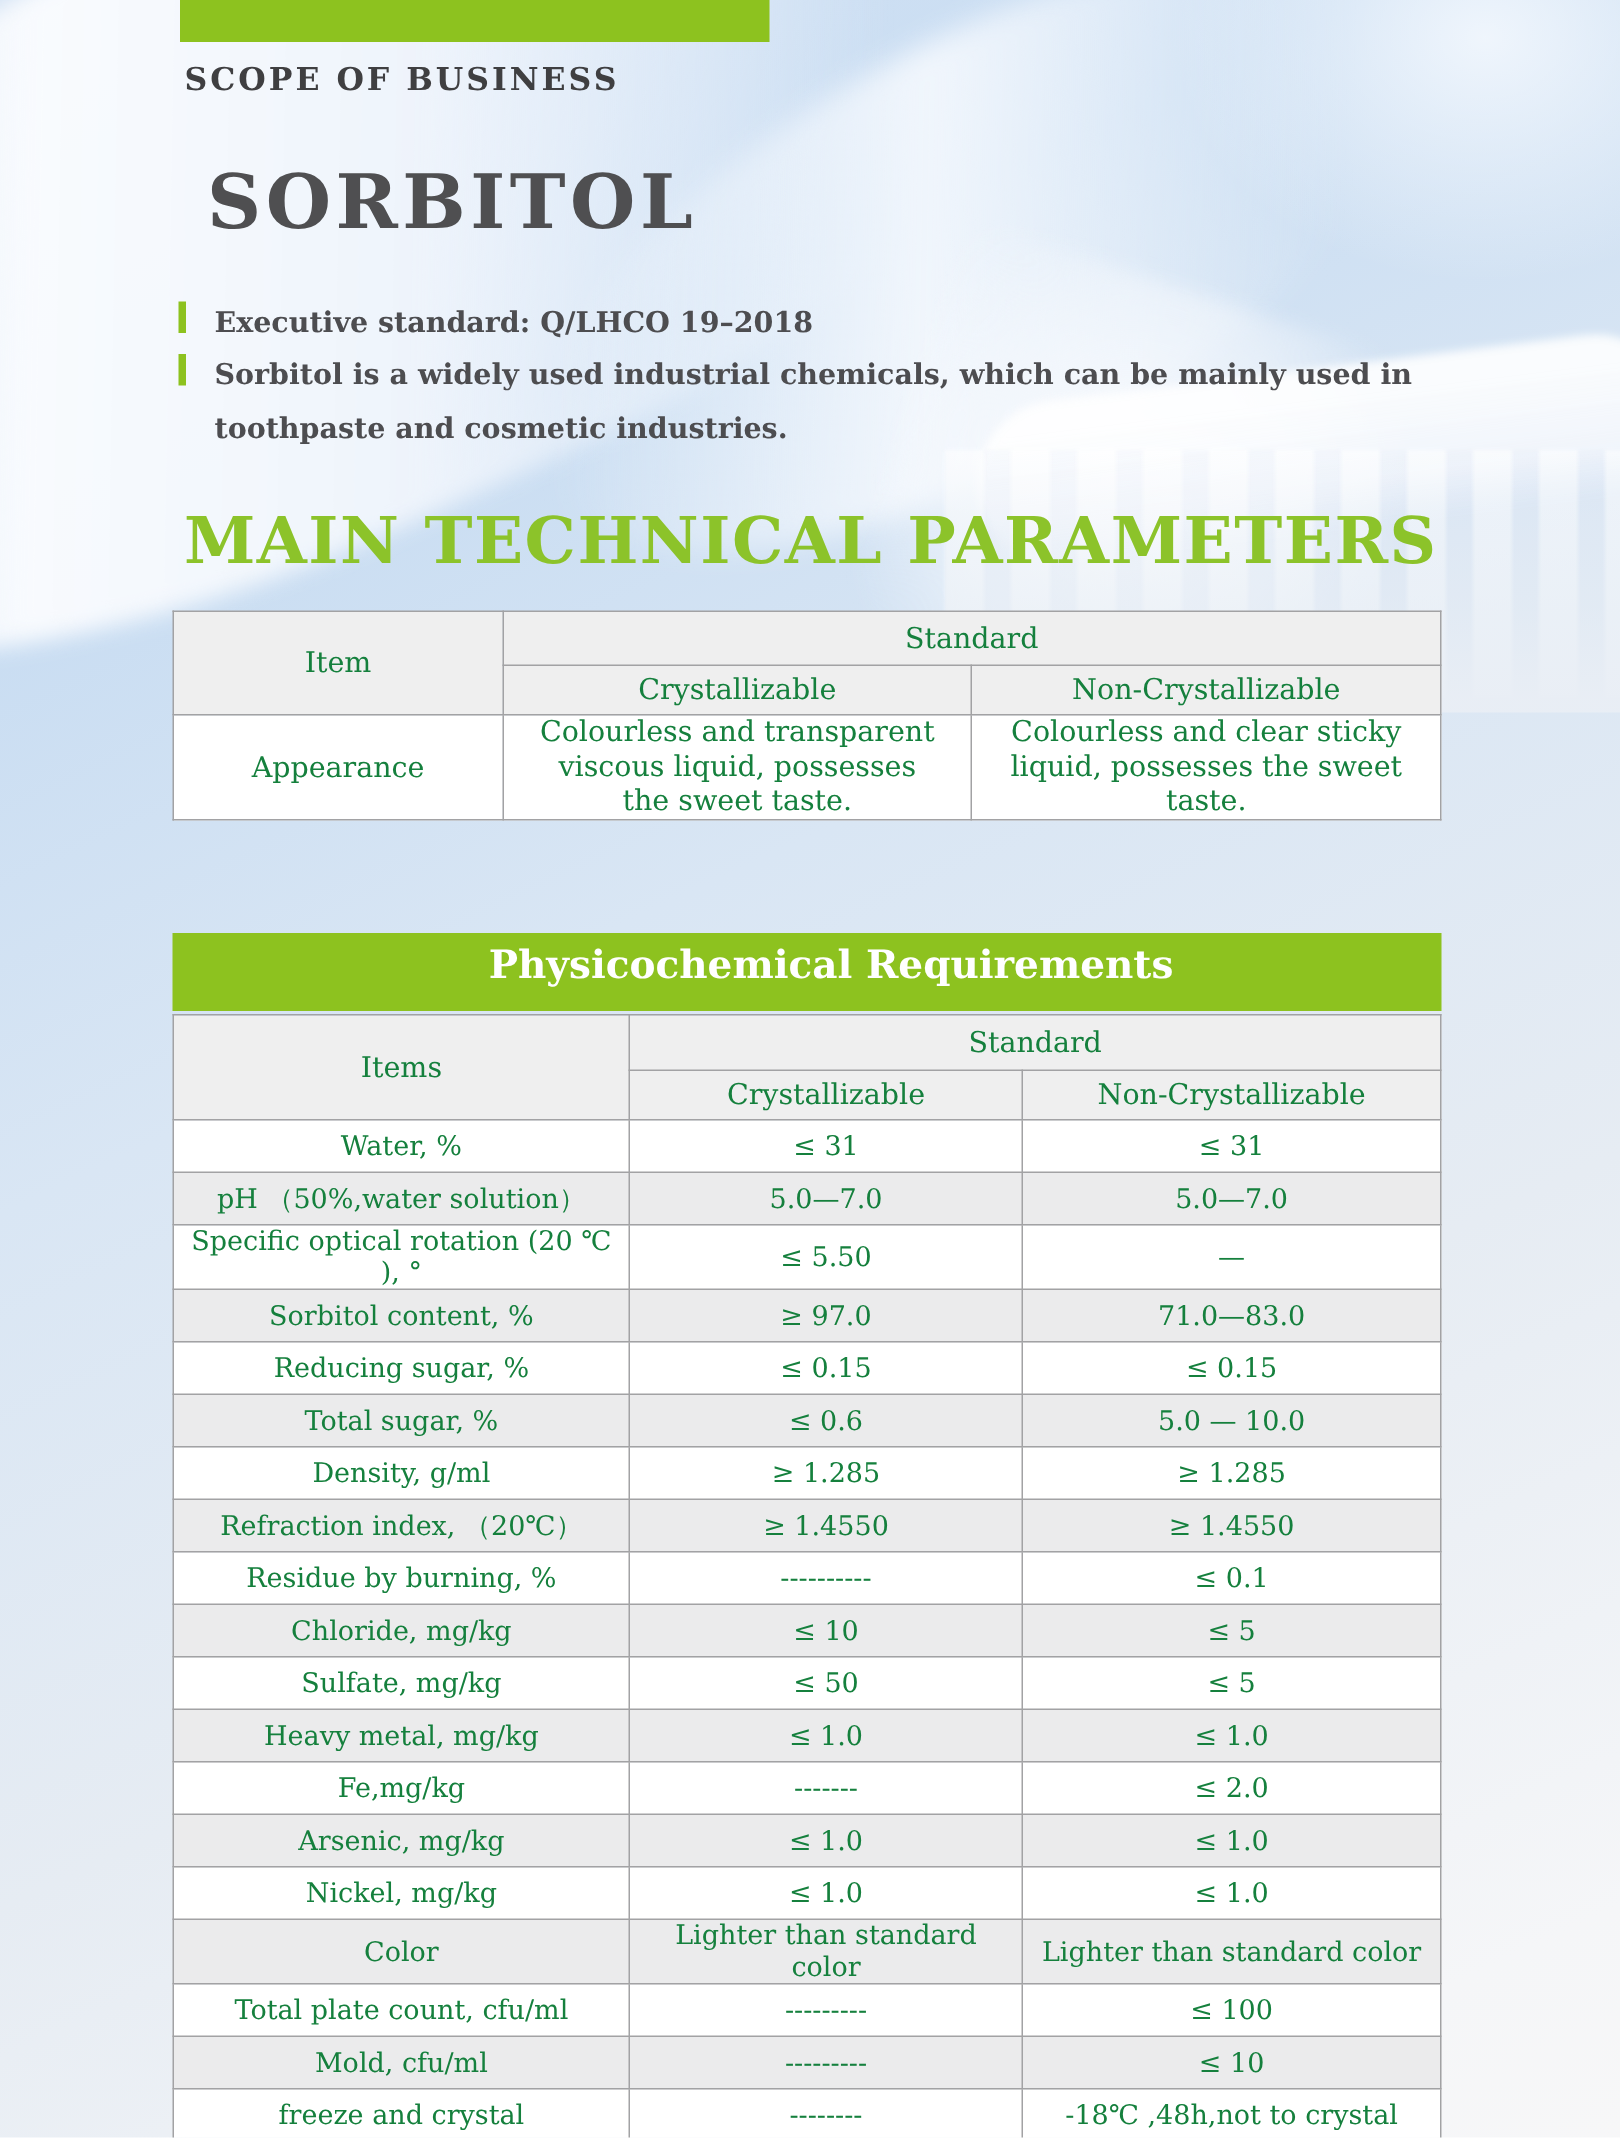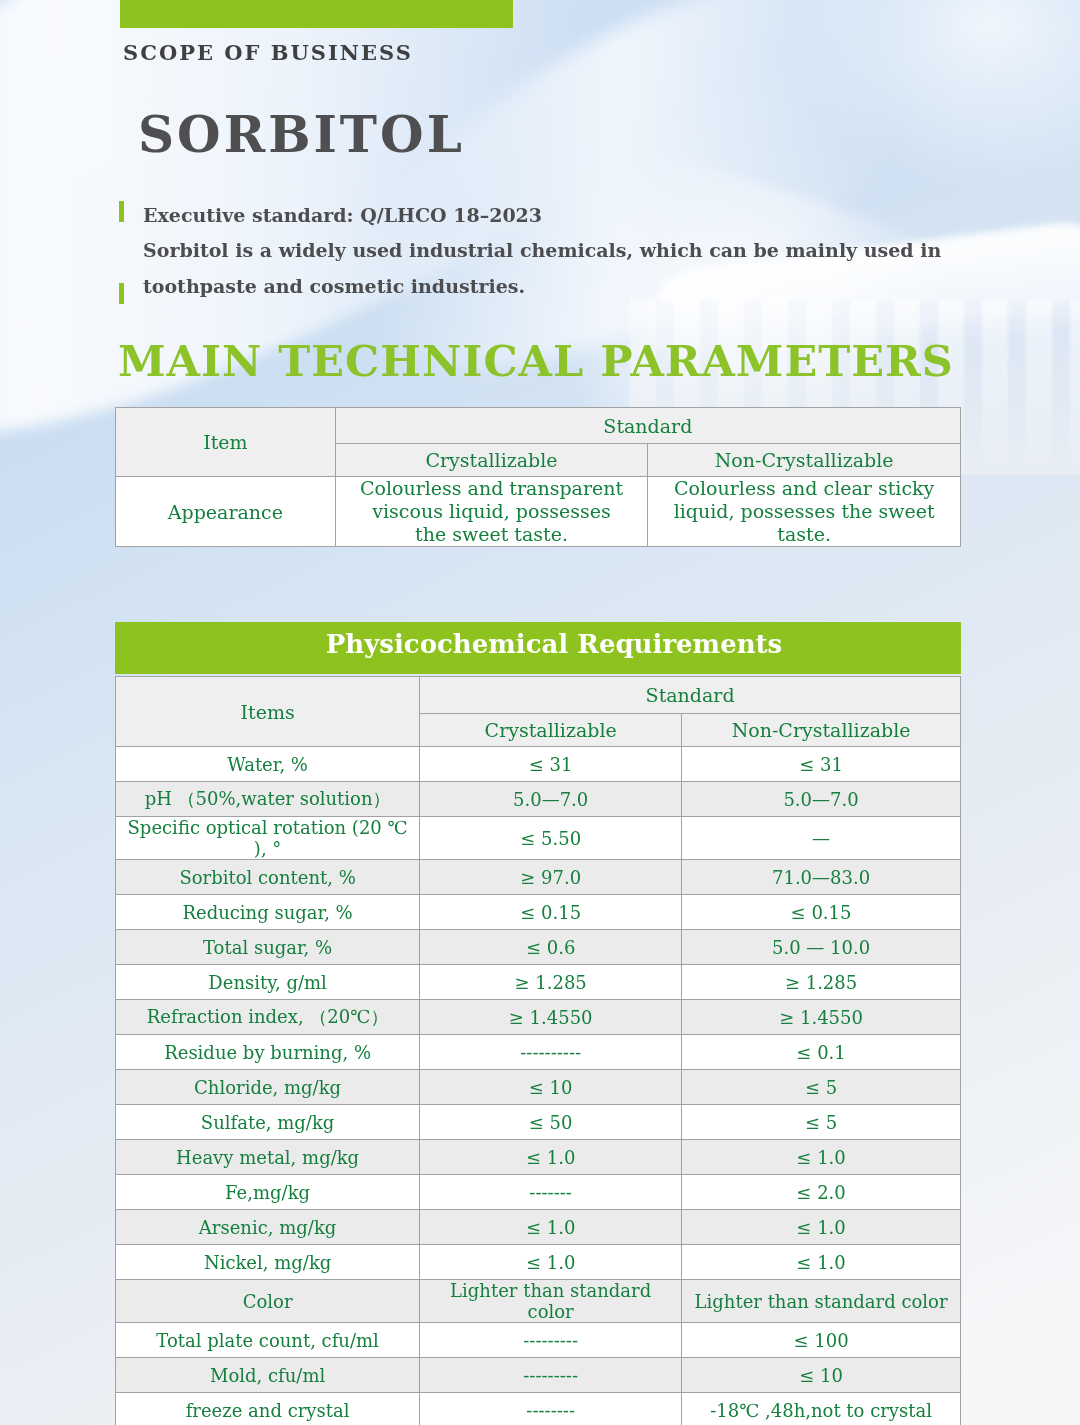--- a/index.html
+++ b/index.html
@@ -55,24 +55,24 @@
   .product-title {
     position:absolute; left:118px; top:110px;
     font-size:50px; font-weight:bold; letter-spacing:3px; color:#4f4f51; line-height:1;margin-left:20px;
   }
   .bullet { position:absolute; left:119px; display:flex; }
   .bullet .bar { width:5px; height:21px; margin-top:4px; flex:0 0 5px; }
   .bullet p {
     margin-left:19px; font-size:19px; font-weight:bold; color:#4d4d50; line-height:36px;
   }
   .bullet-1 { top:197px; }
-  .bullet-2 { top:232px; width:870px;align-items:flex-end; }
+  .bullet-2 { top:232px; width:870px; }
   .section-title {
     position:absolute; left:118px; top:336px; width:845px;
-    text-align:left; font-size:43px; font-weight:bold; letter-spacing:1px; line-height:50px;
+    text-align:center; font-size:43px; font-weight:bold; letter-spacing:1px; line-height:50px;
   }
   
   .table-block { position:absolute; left:115px; width:846px; }
   .sensory-block { top:407px; }
   .physico-block { top:622px; }
   .banner {
     width:100%; color:#ffffff; text-align:center;
     font-size:26px; font-weight:bold; margin-bottom:2px;
   }
   .sensory-block .banner { height:43px; line-height:43px; }
@@ -107,21 +107,21 @@
 <div class="deco bg-bristle-fade"></div>
 
 <div class="content">
 
   <div class="top-bar" style="background:#8dc21f;"></div>
   <div class="scope-label">SCOPE OF BUSINESS</div>
   <div class="product-title">SORBITOL</div>
 
   <div class="bullet bullet-1">
     <span class="bar" style="background:#8dc21f;"></span>
-    <p>Executive standard: Q/LHCO 18–2023</p>
+    <p>Executive standard: Q/LHCO 19–2018</p>
   </div>
   <div class="bullet bullet-2">
     <span class="bar" style="background:#8dc21f;"></span>
     <p>Sorbitol is a widely used industrial chemicals, which can be mainly used in toothpaste and cosmetic industries.</p>
   </div>
 
   <div class="section-title" style="color:#8cc32a;">MAIN TECHNICAL PARAMETERS</div>
 
   <div class="table-block sensory-block">
     <table class="spec sensory">

